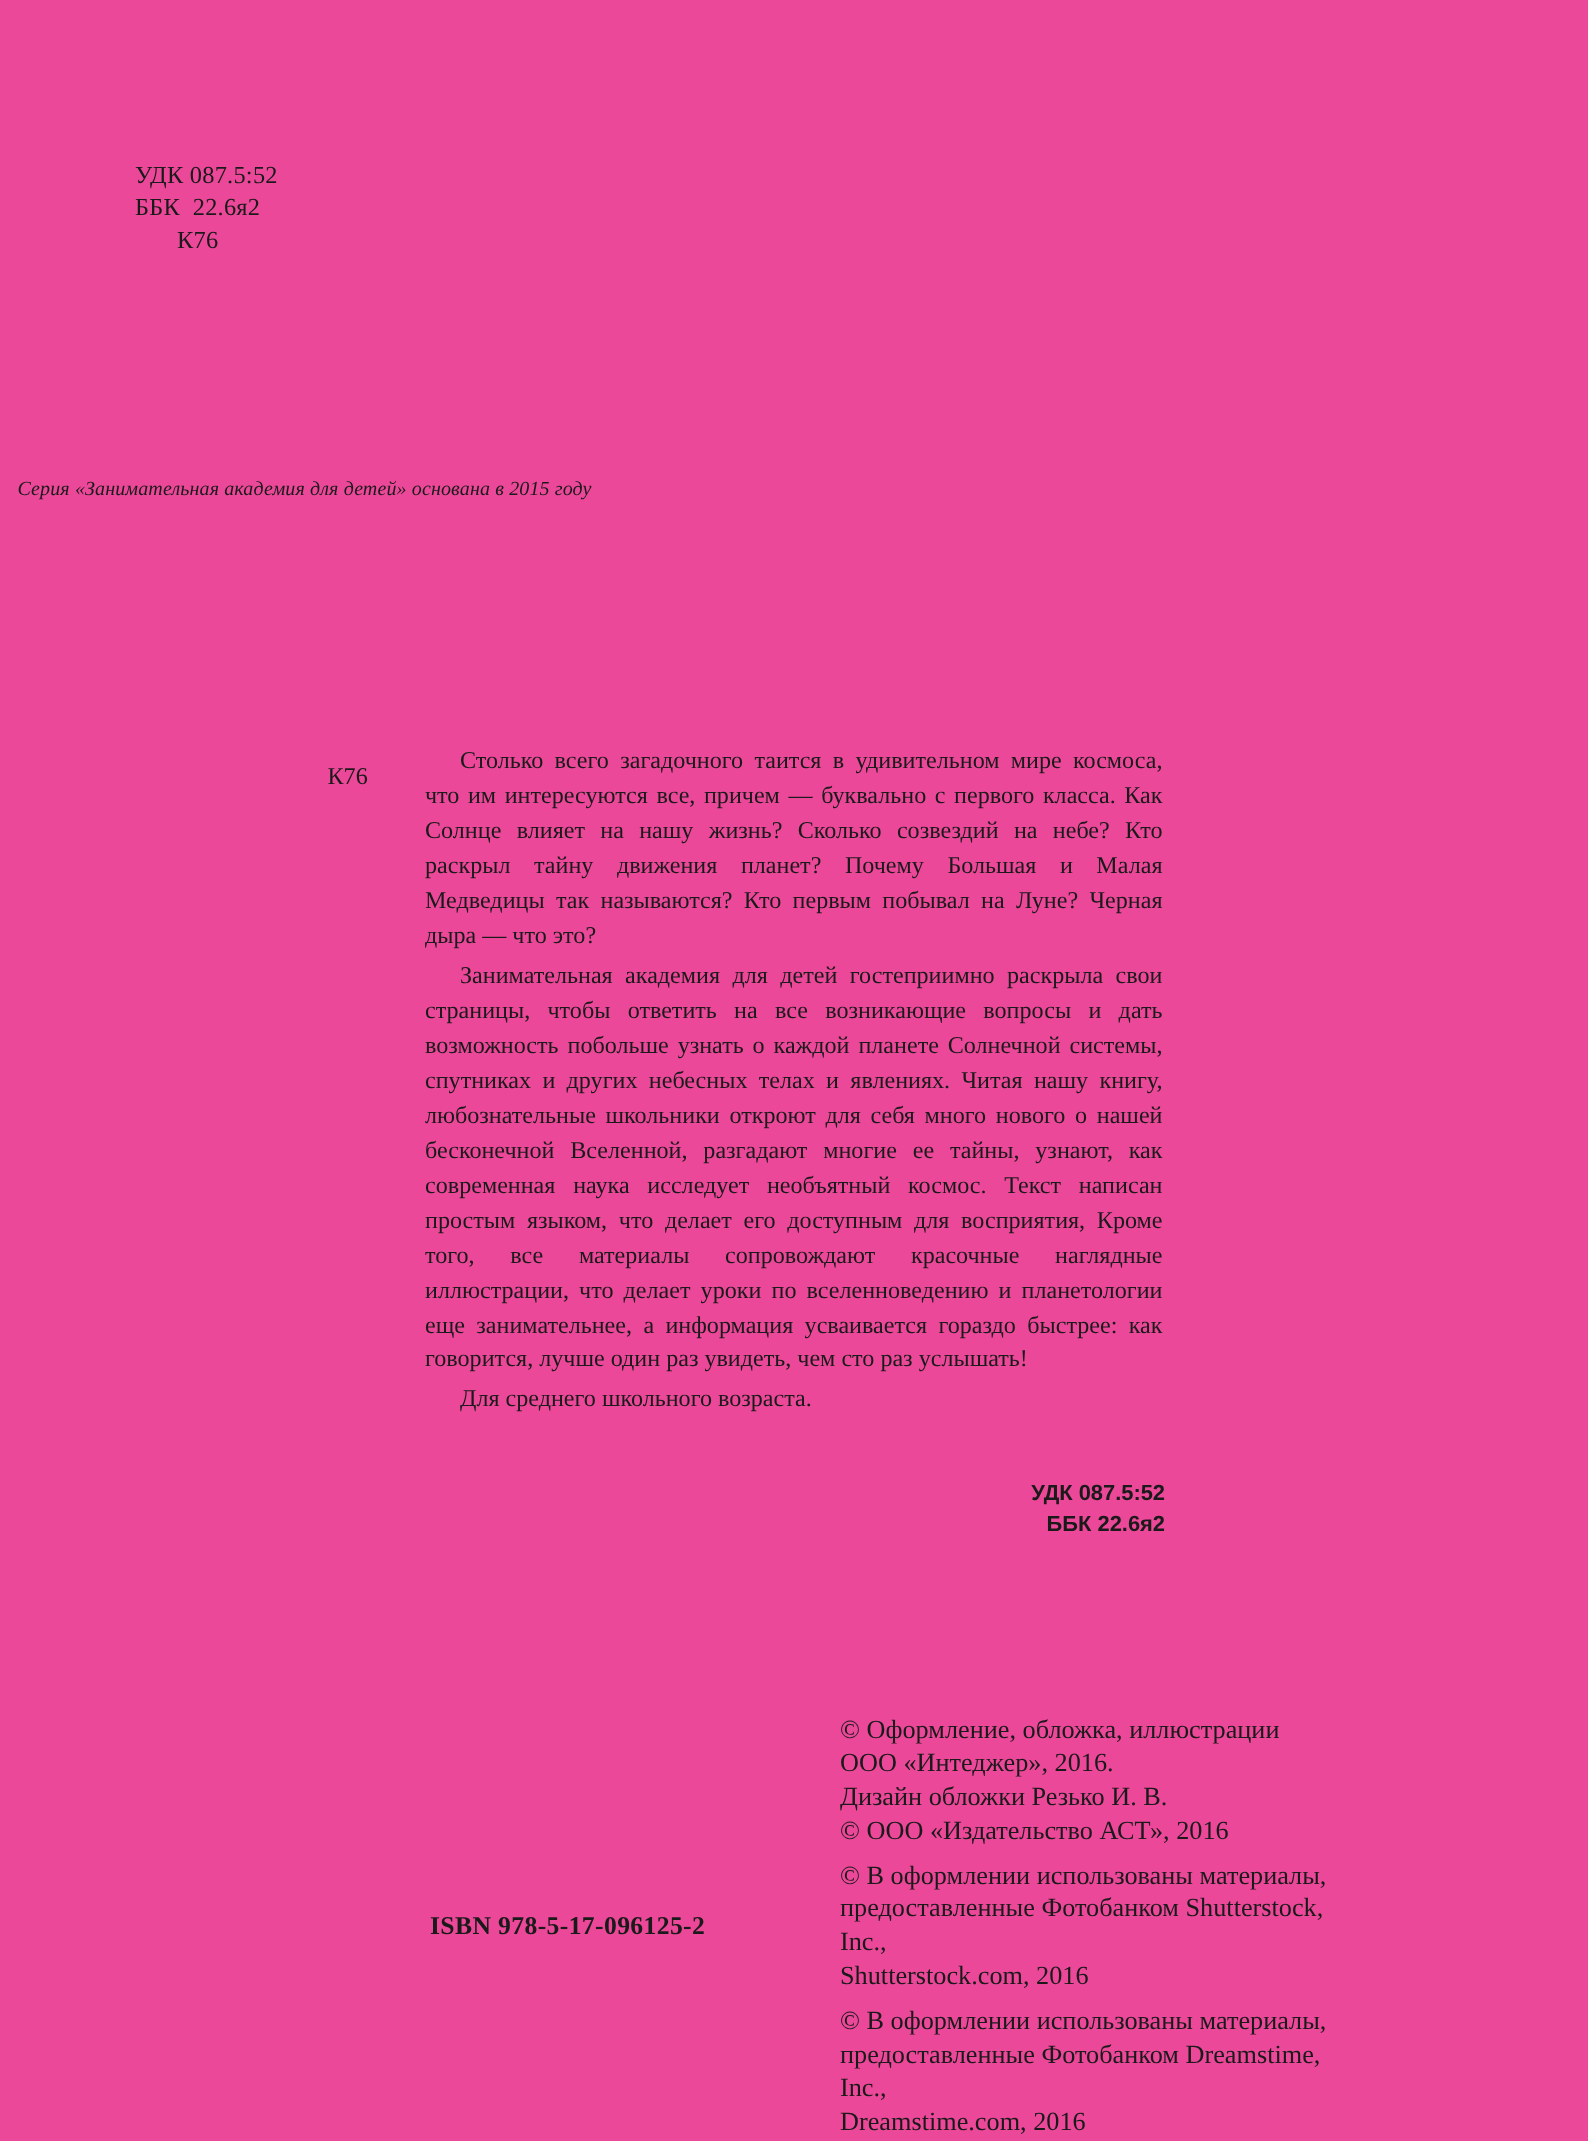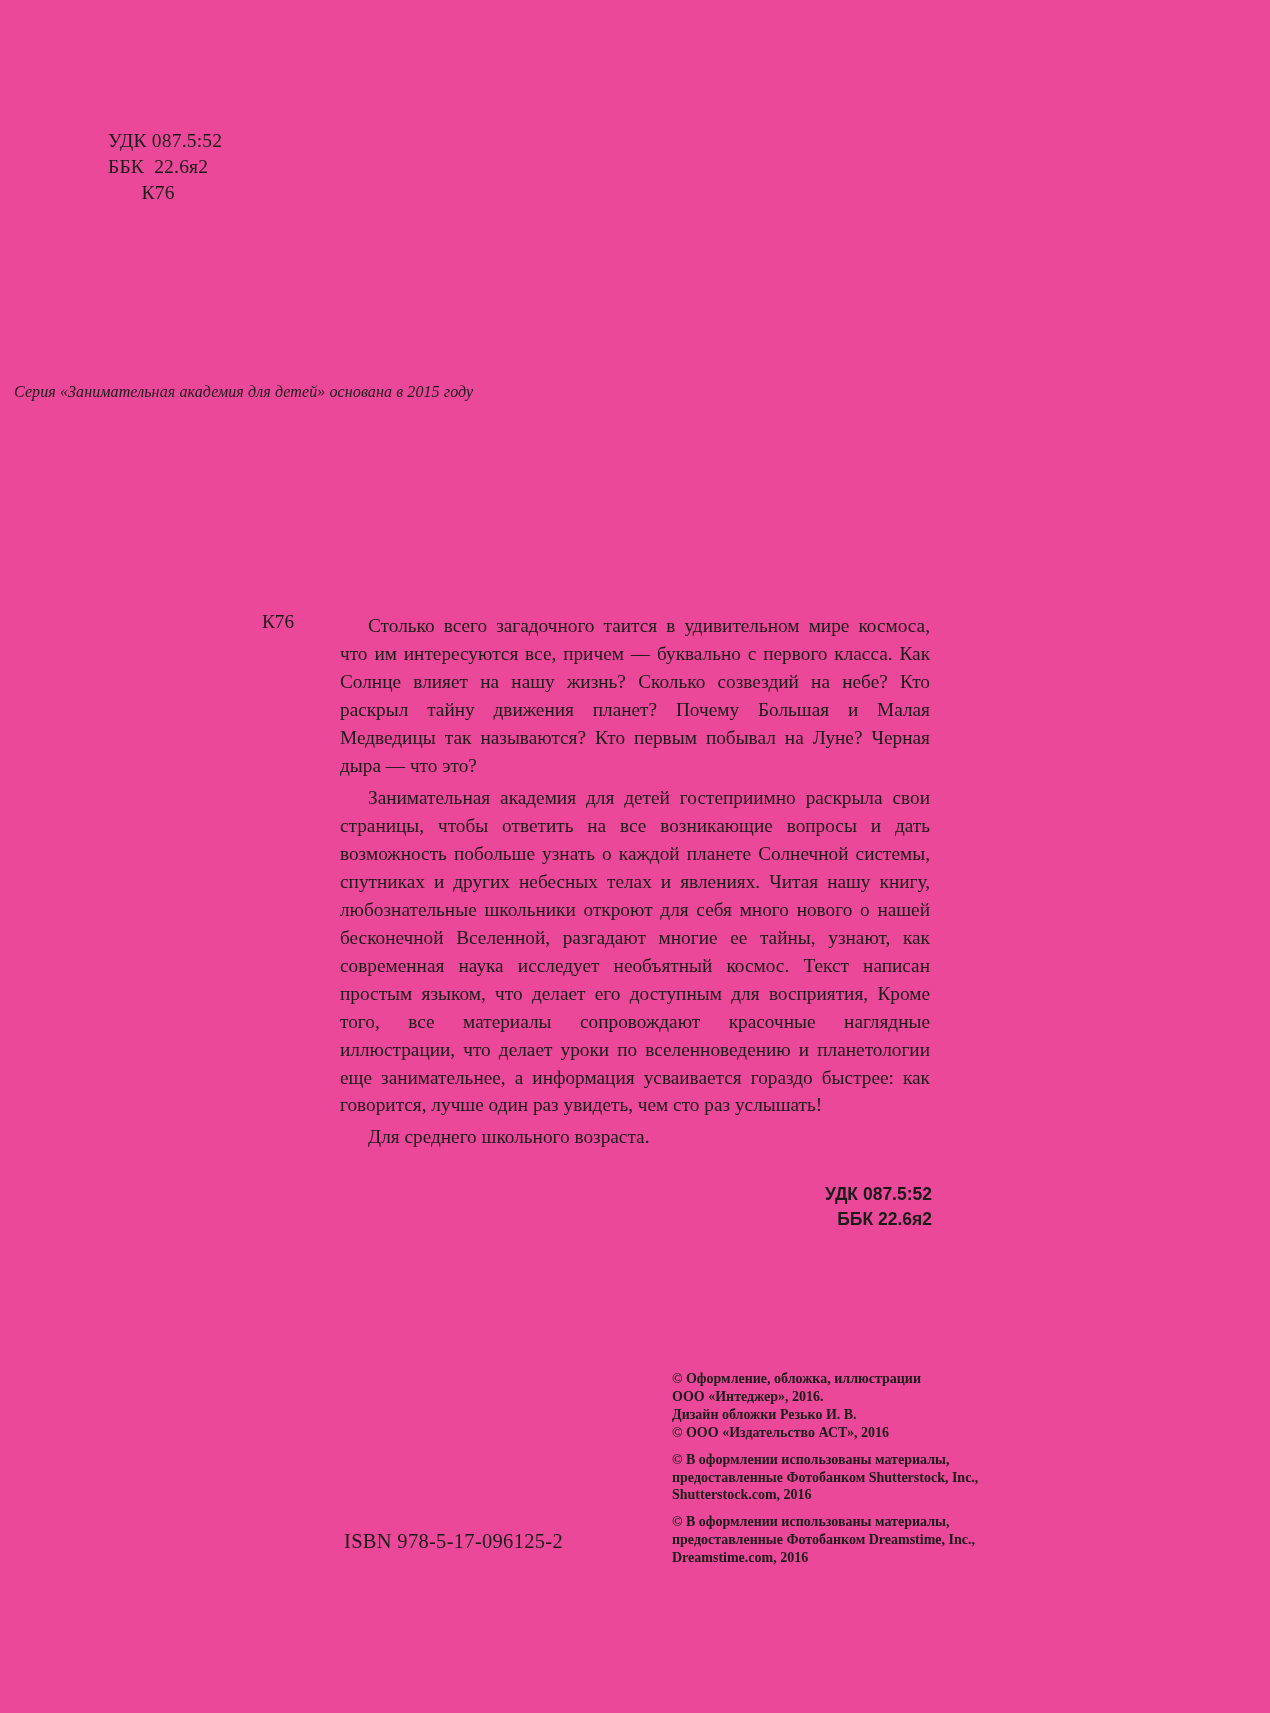--- a/index.html
+++ b/index.html
@@ -80,21 +80,21 @@
     margin: 0;
   }
   .biblio .desc {
     text-indent: 0;
   }
   .biblio .isbn {
     margin-top: 15px;
     text-indent: 28px;
   }
   .biblio .para {
-    margin-top: 32px;
+    margin-top: 15px;
     text-indent: 28px;
   }
   .biblio .para.tight {
     margin-top: 4px;
   }
 
   
   .udk-repeat {
     position: absolute;
     right: 338px;
@@ -105,40 +105,39 @@
     font-size: 17.5px;
     line-height: 1.45;
   }
 
   
   .copyright {
     position: absolute;
     left: 672px;
     top: 1370px;
     width: 400px;
-    font-size: 14px;
+    font-size: 21px;
     line-height: 1.28;
-    font-weight: bold;
   }
   .copyright .cgroup {
     margin-bottom: 9px;
   }
   .copyright .cgroup:last-child {
     margin-bottom: 0;
   }
   .copyright div {
     white-space: normal;
   }
 
   
   .isbn-bottom {
     position: absolute;
     left: 344px;
     top: 1530px;
-    font-weight: normal;
+    font-weight: bold;
     font-size: 20.5px;
     font-family: "Liberation Serif", serif;
     letter-spacing: 0.3px;
   }
 </style>
 </head>
 <body>
 
 <div class="page">
 

